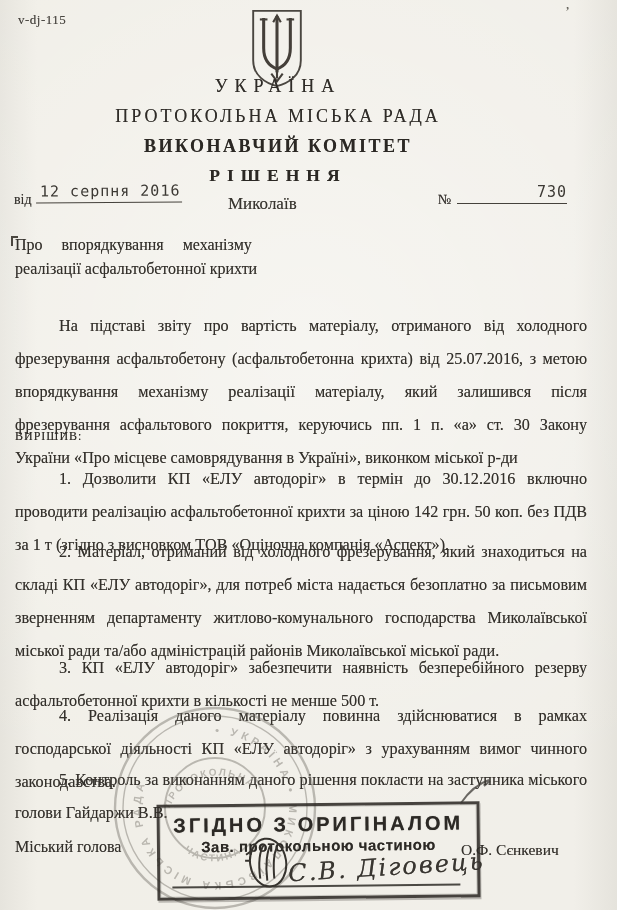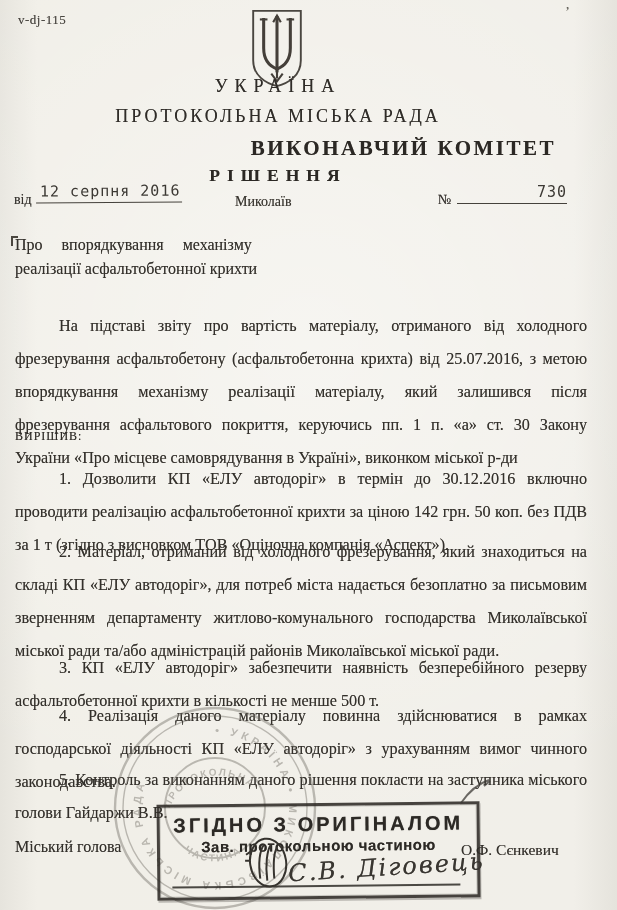--- a/index.html
+++ b/index.html
@@ -19,33 +19,33 @@
   .txt{ text-shadow:0 0 0.6px rgba(70,64,58,0.55); }
 
   .doc-code{position:absolute;left:18px;top:12px;font-size:13px;color:#4a4742;letter-spacing:0.5px;}
   .speck{position:absolute;left:565px;top:4px;font-size:15px;color:#5a574f;}
 
   .emblem{position:absolute;left:248px;top:8px;width:58px;height:80px;}
 
   .head-center{position:absolute;left:0;top:0;width:556px;text-align:center;}
   .h-country{position:absolute;top:76px;width:100%;font-size:18px;letter-spacing:7px;color:#2f2c28;}
   .h-council{position:absolute;top:106px;width:100%;font-size:18px;letter-spacing:3px;color:#2f2c28;}
-  .h-committee{position:absolute;top:136px;width:100%;font-size:21px;font-weight:bold;letter-spacing:2.5px;color:#2b2824;text-align:right;}
+  .h-committee{position:absolute;top:136px;width:100%;font-size:18px;font-weight:bold;letter-spacing:2.5px;color:#2b2824;}
   .h-doctype{position:absolute;top:165px;width:100%;font-size:17.5px;font-weight:bold;letter-spacing:7px;color:#2b2824;}
 
   .meta-row{position:absolute;left:0;top:186px;width:617px;height:30px;}
   .m-from{position:absolute;left:14px;top:6px;font-size:14px;}
   .m-date{
     position:absolute;left:36px;top:-4px;width:146px;
     border-bottom:1.5px solid #45423c;
     font-family:"DejaVu Sans Mono","Liberation Mono",monospace;
     font-size:15px;letter-spacing:1px;color:#3b3833;
     padding:0 0 2px 4px;transform:rotate(-0.4deg);
   }
-  .m-city{position:absolute;left:235px;top:8px;font-size:14px;color:#38352f;}
+  .m-city{position:absolute;left:228px;top:8px;font-size:17px;color:#38352f;}
   .m-no{position:absolute;left:438px;top:6px;font-size:14px;}
   .m-num{
     position:absolute;left:457px;top:-3px;width:110px;
     border-bottom:1.5px solid #45423c;
     font-family:"DejaVu Sans Mono","Liberation Mono",monospace;
     font-size:15px;letter-spacing:1px;color:#3b3833;
     padding:0 0 2px 8px;
     text-align:right;
   }
 

